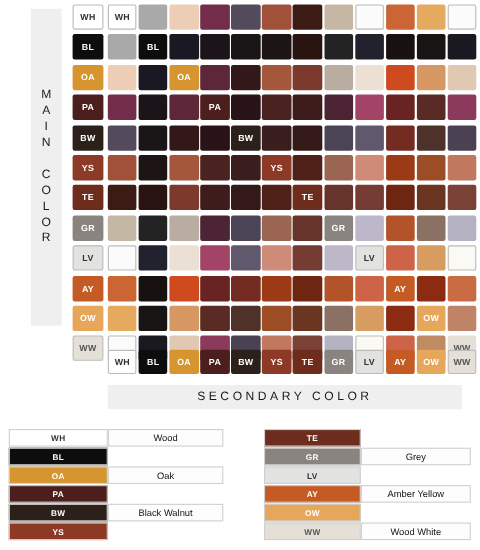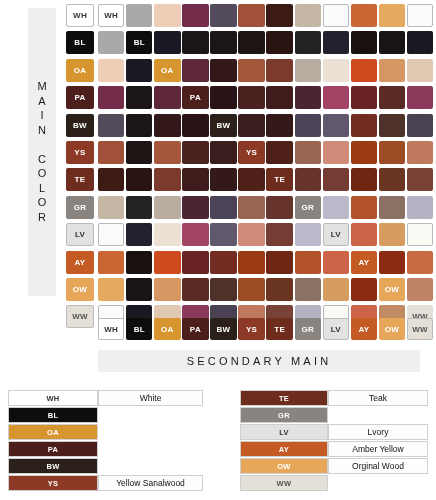--- a/index.html
+++ b/index.html
@@ -335,61 +335,61 @@
     <div class="colhdr" style="background: rgb(140, 58, 38); color: rgb(255, 255, 255);">YS</div>
     <div class="colhdr" style="background: rgb(110, 45, 28); color: rgb(255, 255, 255);">TE</div>
     <div class="colhdr" style="background: rgb(138, 132, 128); color: rgb(255, 255, 255);">GR</div>
     <div class="colhdr" style="background: rgb(226, 226, 224); color: rgb(51, 51, 51); border: 1px solid rgb(187, 187, 187);">LV</div>
     <div class="colhdr" style="background: rgb(196, 90, 36); color: rgb(255, 255, 255);">AY</div>
     <div class="colhdr" style="background: rgb(230, 167, 90); color: rgb(255, 255, 255);">OW</div>
     <div class="colhdr" style="background: rgb(228, 224, 216); color: rgb(85, 85, 85); border: 1px solid rgb(187, 187, 187);">WW</div>
   </div>
 
 <div id="secondary-color-band">
-  <span class="htext">SECONDARY MAIN</span>
+  <span class="htext">SECONDARY COLOR</span>
 </div>
 
 <div class="legend" id="legend-left">
     <div class="lrow">
       <div class="lswatch" style="background: rgb(255, 255, 255); color: rgb(51, 51, 51); border: 1px solid rgb(207, 207, 207);">WH</div>
-      <div class="lname" style="border: 1px solid rgb(207, 207, 207);">White</div>
+      <div class="lname" style="border: 1px solid rgb(207, 207, 207);">Wood</div>
     </div>
     <div class="lrow">
       <div class="lswatch" style="background: rgb(13, 13, 13); color: rgb(255, 255, 255); border: 1px solid rgb(207, 207, 207);">BL</div>
     </div>
     <div class="lrow">
       <div class="lswatch" style="background: rgb(215, 149, 47); color: rgb(255, 255, 255); border: 1px solid rgb(207, 207, 207);">OA</div>
+      <div class="lname" style="border: 1px solid rgb(207, 207, 207);">Oak</div>
     </div>
     <div class="lrow">
       <div class="lswatch" style="background: rgb(76, 31, 28); color: rgb(255, 255, 255); border: 1px solid rgb(207, 207, 207);">PA</div>
     </div>
     <div class="lrow">
       <div class="lswatch" style="background: rgb(43, 33, 26); color: rgb(255, 255, 255); border: 1px solid rgb(207, 207, 207);">BW</div>
+      <div class="lname" style="border: 1px solid rgb(207, 207, 207);">Black Walnut</div>
     </div>
     <div class="lrow">
       <div class="lswatch" style="background: rgb(140, 58, 38); color: rgb(255, 255, 255); border: 1px solid rgb(207, 207, 207);">YS</div>
-      <div class="lname" style="border: 1px solid rgb(207, 207, 207);">Yellow Sanalwood</div>
     </div>
   </div>
 <div class="legend" id="legend-right">
     <div class="lrow">
       <div class="lswatch" style="background: rgb(110, 45, 28); color: rgb(255, 255, 255); border: 1px solid rgb(207, 207, 207);">TE</div>
-      <div class="lname" style="border: 1px solid rgb(207, 207, 207);">Teak</div>
     </div>
     <div class="lrow">
       <div class="lswatch" style="background: rgb(138, 132, 128); color: rgb(255, 255, 255); border: 1px solid rgb(207, 207, 207);">GR</div>
+      <div class="lname" style="border: 1px solid rgb(207, 207, 207);">Grey</div>
     </div>
     <div class="lrow">
       <div class="lswatch" style="background: rgb(226, 226, 224); color: rgb(51, 51, 51); border: 1px solid rgb(207, 207, 207);">LV</div>
-      <div class="lname" style="border: 1px solid rgb(207, 207, 207);">Lvory</div>
     </div>
     <div class="lrow">
       <div class="lswatch" style="background: rgb(196, 90, 36); color: rgb(255, 255, 255); border: 1px solid rgb(207, 207, 207);">AY</div>
       <div class="lname" style="border: 1px solid rgb(207, 207, 207);">Amber Yellow</div>
     </div>
     <div class="lrow">
       <div class="lswatch" style="background: rgb(230, 167, 90); color: rgb(255, 255, 255); border: 1px solid rgb(207, 207, 207);">OW</div>
-      <div class="lname" style="border: 1px solid rgb(207, 207, 207);">Orginal Wood</div>
     </div>
     <div class="lrow">
       <div class="lswatch" style="background: rgb(228, 224, 216); color: rgb(85, 85, 85); border: 1px solid rgb(207, 207, 207);">WW</div>
+      <div class="lname" style="border: 1px solid rgb(207, 207, 207);">Wood White</div>
     </div>
   </div>
 
 </body></html>

